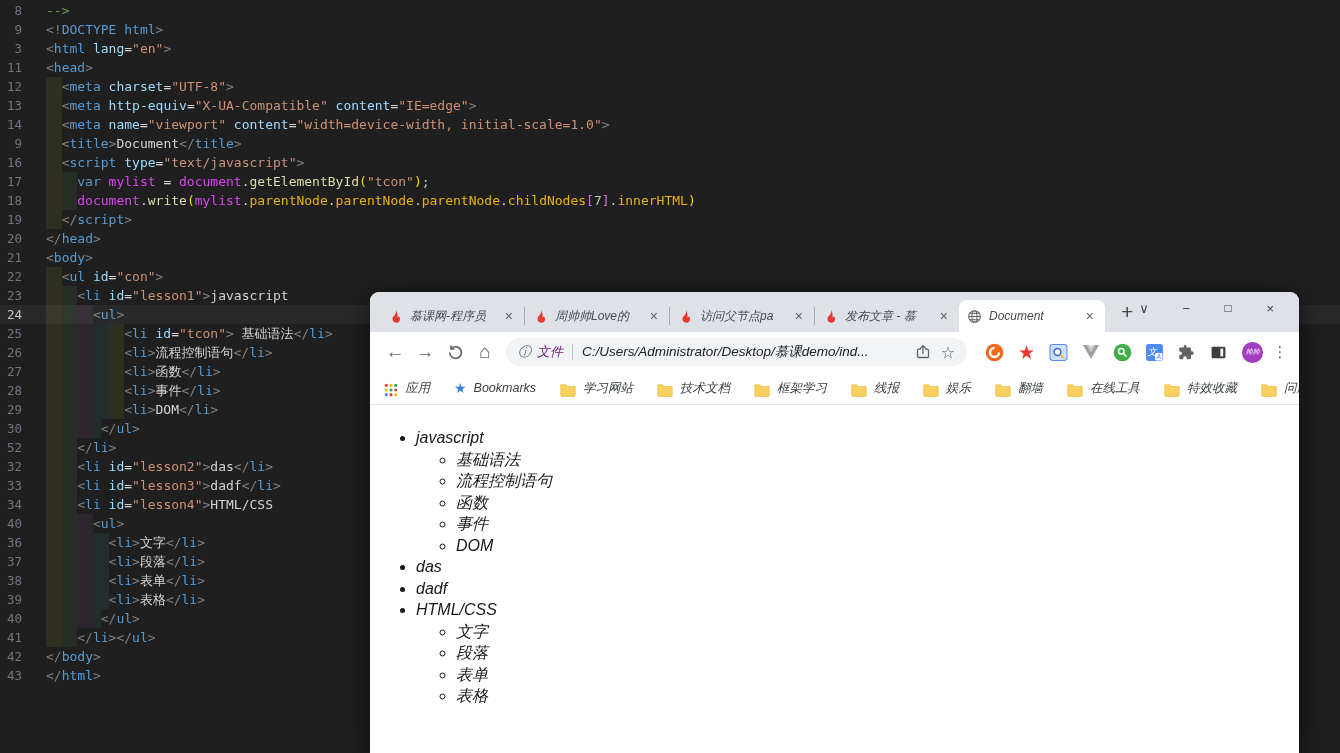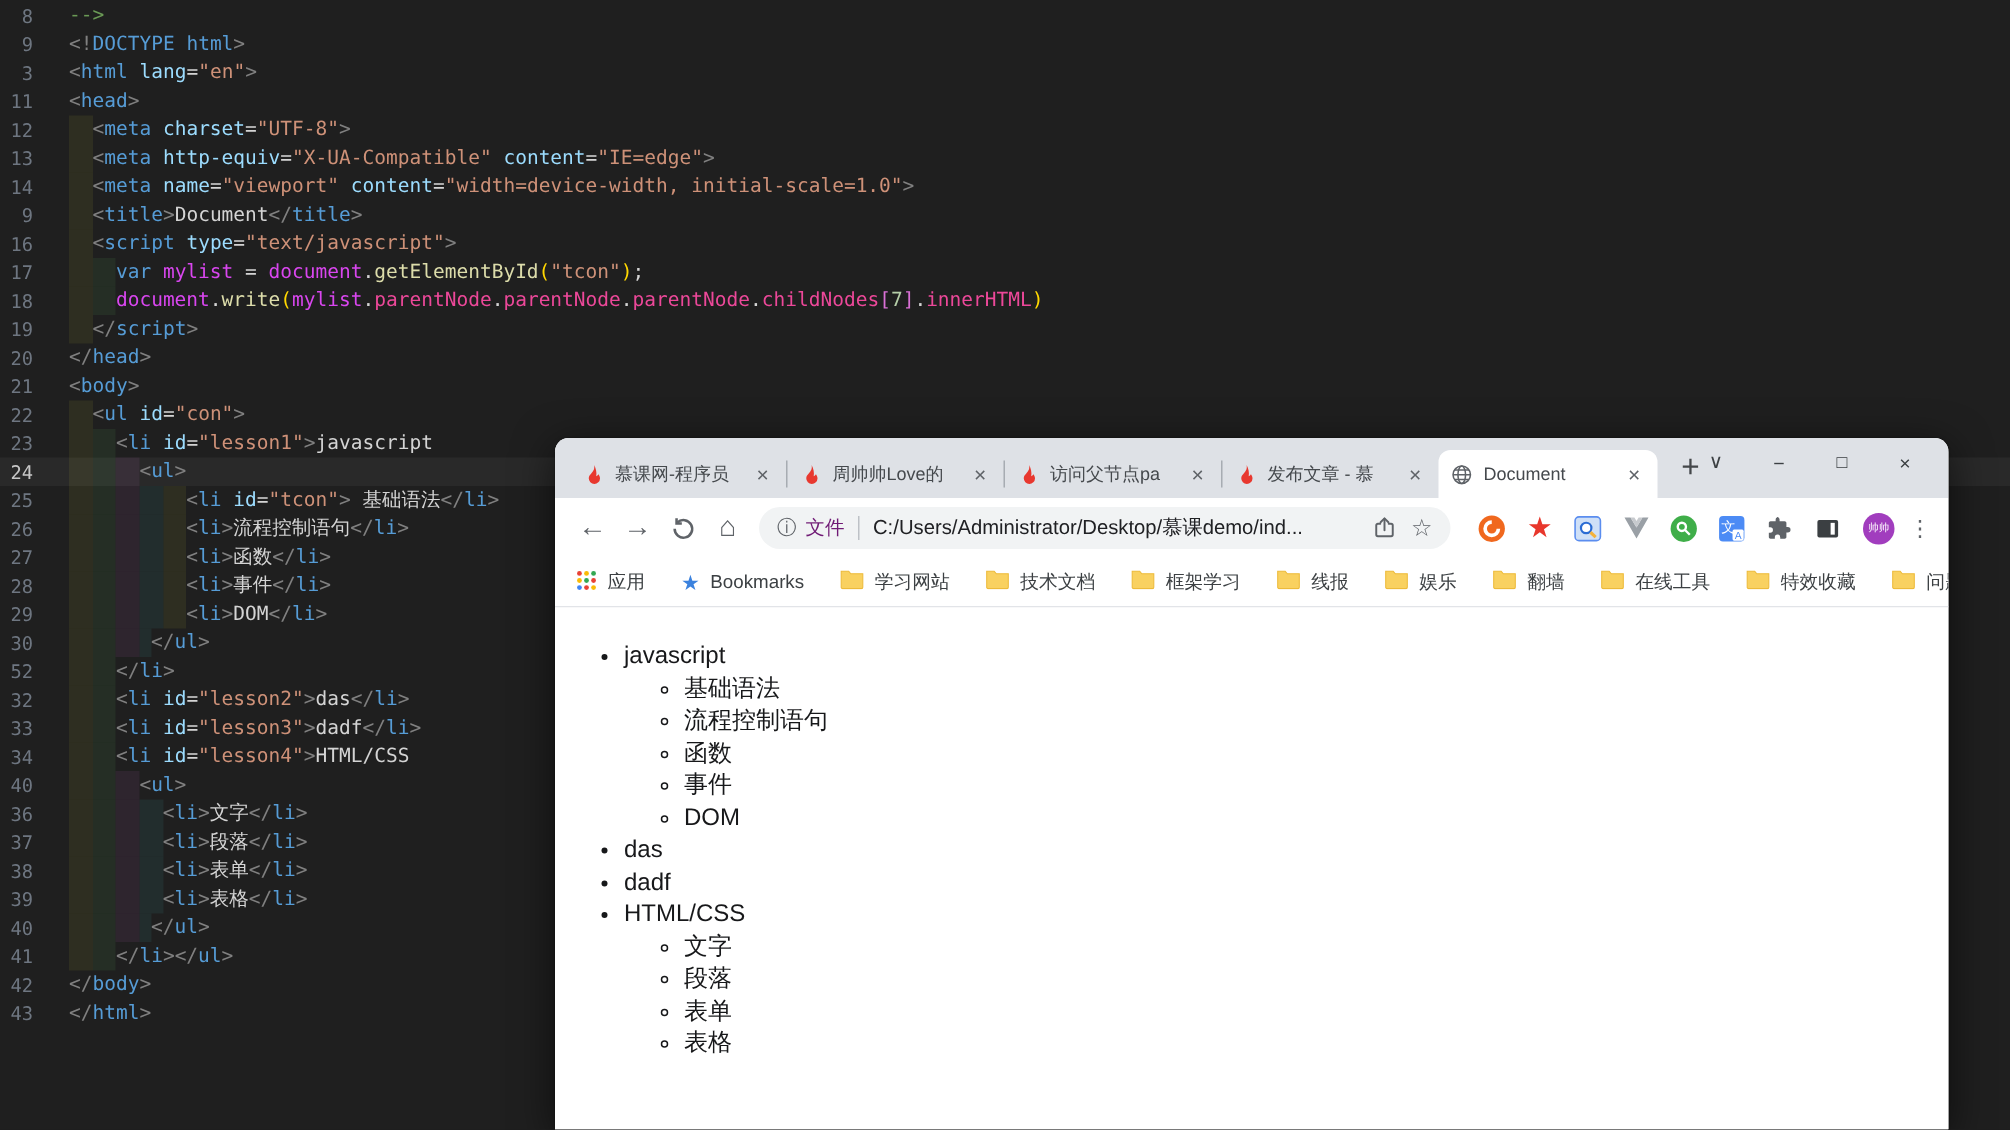--- a/index.html
+++ b/index.html
@@ -22,30 +22,31 @@
     font:13px/19px "DejaVu Sans Mono","Liberation Mono",monospace;
     white-space:pre;color:#d4d4d4;
   }
   .ind{display:inline-block;height:19px;vertical-align:top;}
   .ind0{background:rgba(255,255,64,.07);}
   .ind1{background:rgba(127,255,127,.07);}
   .ind2{background:rgba(255,127,255,.07);}
   .ind3{background:rgba(79,236,236,.07);}
   .t-punct{color:#808080}.t-tag{color:#569cd6}.t-attr{color:#9cdcfe}
   .t-str{color:#ce9178}.t-plain{color:#d4d4d4}.t-comment{color:#6a9955}
-  .t-kw{color:#569cd6}.t-var{color:#d946ef}.t-prop{color:#ec4899}
+  .t-kw{color:#569cd6}.t-var{color:#d946ef}.t-prop{color:#eab308}
   .t-fn{color:#dcdcaa}.t-num{color:#b5cea8}.t-op{color:#d4d4d4}
   .t-b1{color:#ffd700}.t-b2{color:#da70d6}
 
   
   .browser{
     position:absolute;left:370px;top:292px;width:929px;height:461px;
     border-radius:9px 9px 0 0;overflow:hidden;
     box-shadow:0 6px 28px rgba(0,0,0,.6),0 0 1px rgba(0,0,0,.7);
     background:#fff;
+    font-style:italic;
   }
   .tabstrip{height:40px;background:#dee1e6;position:relative;display:flex;align-items:flex-end;padding-left:10px;}
   .tabs{display:flex;height:32px;align-items:stretch;}
   .tab{
     display:flex;align-items:center;width:128px;padding:0 8px;gap:7px;
     font-size:12px;color:#45494d;cursor:default;overflow:hidden;
   }
   .tab.active{background:#fff;border-radius:8px 8px 0 0;width:130px;}
   .tab-fav{flex:0 0 15px;height:15px;display:flex;align-items:center;}
   .tab-title{flex:1;white-space:nowrap;overflow:hidden;}
@@ -80,21 +81,21 @@
     color:#fff;font-size:7px;display:flex;align-items:center;justify-content:center;
     letter-spacing:0;
   }
   .menu-dots{color:#5f6368;font-size:15px;width:18px;text-align:center;}
 
   .bookmarks{
     height:32px;background:#fff;display:flex;align-items:center;
     padding:0 14px;border-bottom:1px solid #e2e4e8;
   }
   .bm-items{display:flex;align-items:center;gap:24px;}
-  .bm{display:flex;align-items:flex-start;gap:7px;font-size:12.5px;color:#3c4043;white-space:nowrap;}
+  .bm{display:flex;align-items:flex-end;gap:7px;font-size:12.5px;color:#3c4043;white-space:nowrap;}
   .bm-ic{display:flex;align-items:center;}
   .bm-star{color:#3b82de;font-size:14px;line-height:1;}
 
   .page{
     height:348px;background:#fff;color:#17181a;
     font-size:16px;padding:22px 0 0 6px;overflow:hidden;
   }
   .pl{margin:0;padding-left:40px;}
   .pl1{list-style:disc;}
   .pl2{list-style:circle;}

